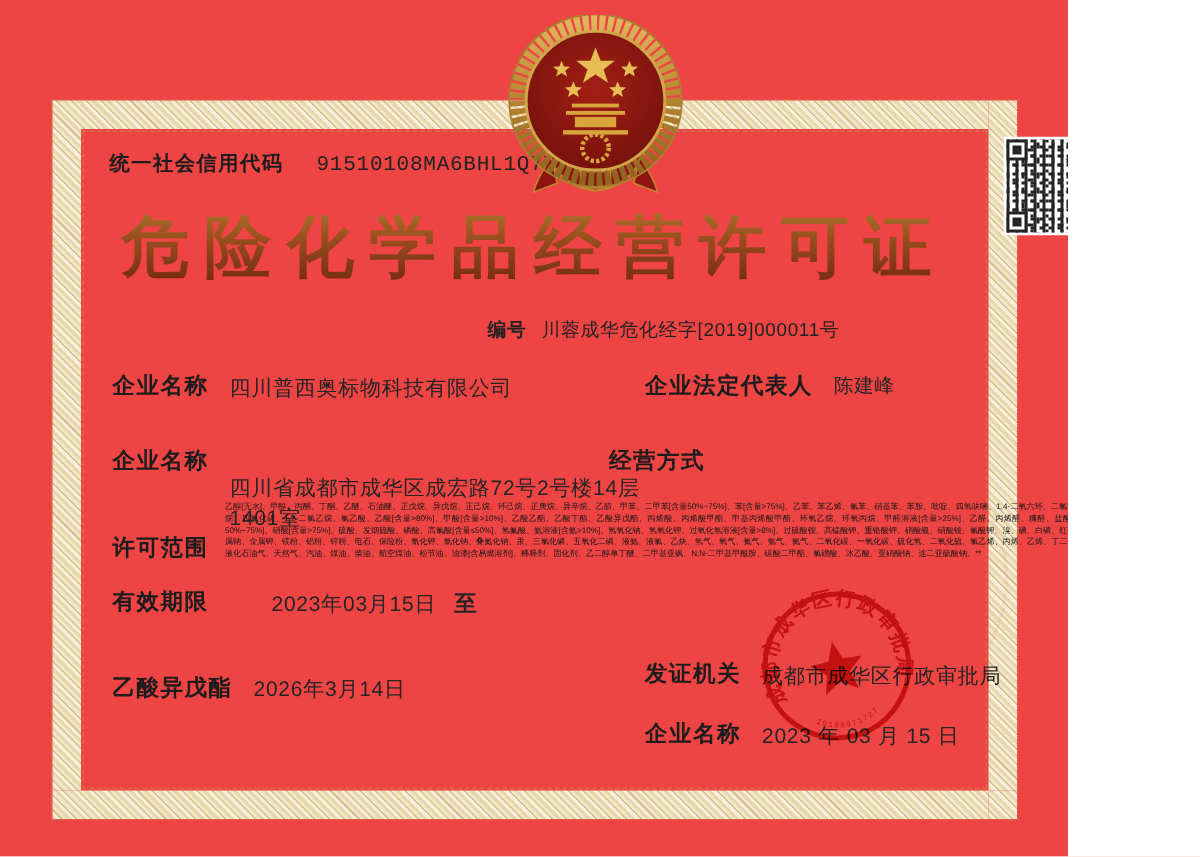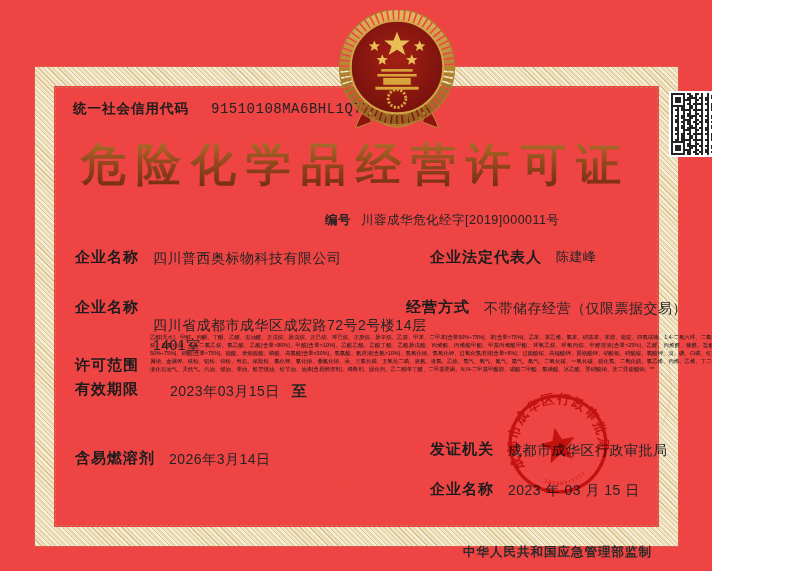--- a/index.html
+++ b/index.html
@@ -170,36 +170,35 @@
     <span class="val" style="font-size:13px;">陈建峰</span>
   </div>
 
   <div class="row" style="left:75px; top:298px;">
     <span class="lbl">企业名称</span>
     <span class="val val-narrow">四川省成都市成华区成宏路72号2号楼14层1401室</span>
   </div>
 
   <div class="row" style="left:406px; top:298px;">
     <span class="lbl">经营方式</span>
-    <span class="val">不带储存经营（仅限票据交易）</span>
   </div>
 
   <div class="scope-label">许可范围</div>
   <div class="scope-text">乙醇[无水]、甲醇、丙酮、丁酮、乙醚、石油醚、正戊烷、异戊烷、正己烷、环己烷、正庚烷、异辛烷、乙腈、甲苯、二甲苯[含量50%~75%]、苯[含量&gt;75%]、乙苯、苯乙烯、氯苯、硝基苯、苯胺、吡啶、四氢呋喃、1,4-二氧六环、二氯甲烷、三氯甲烷、四氯化碳、1,2-二氯乙烷、氯乙酸、乙酸[含量&gt;80%]、甲酸[含量&gt;10%]、乙酸乙酯、乙酸丁酯、乙酸异戊酯、丙烯酸、丙烯酸甲酯、甲基丙烯酸甲酯、环氧乙烷、环氧丙烷、甲醛溶液[含量&gt;25%]、乙醛、丙烯醛、糠醛、盐酸、硝酸[含量50%~75%]、硝酸[含量&gt;75%]、硫酸、发烟硫酸、磷酸、高氯酸[含量≤50%]、氢氟酸、氨溶液[含氨&gt;10%]、氢氧化钠、氢氧化钾、过氧化氢溶液[含量&gt;8%]、过硫酸铵、高锰酸钾、重铬酸钾、硝酸银、硝酸铵、氯酸钾、溴、碘、白磷、红磷、硫磺、金属钠、金属钾、镁粉、铝粉、锌粉、电石、保险粉、氰化钾、氰化钠、叠氮化钠、汞、三氯化磷、五氧化二磷、液氨、液氯、乙炔、氢气、氧气、氮气、氩气、氦气、二氧化碳、一氧化碳、硫化氢、二氧化硫、氯乙烯、丙烯、乙烯、丁二烯、异丁烷、液化石油气、天然气、汽油、煤油、柴油、航空煤油、松节油、油漆[含易燃溶剂]、稀释剂、固化剂、乙二醇单丁醚、二甲基亚砜、N,N-二甲基甲酰胺、碳酸二甲酯、氯磺酸、冰乙酸、亚硝酸钠、连二亚硫酸钠。**</div>
 
-  <div class="row" style="left:75px; top:380px;">
+  <div class="row" style="left:75px; top:392px;">
     <span class="lbl">有效期限</span>
-    <span class="val date-seq" style="margin-left:17px;">
+    <span class="val date-seq" style="margin-left:28px;">
       <span>2023年03月15日</span>
       <span class="zhi">至</span>
     </span>
   </div>
 
   <div class="row" style="left:75px; top:449px;">
-    <span class="lbl">含易燃溶剂</span>
+    <span class="lbl">乙酸异戊酯</span>
     <span class="val">2026年3月14日</span>
   </div>
 
   <div class="row" style="left:430px; top:440px;">
     <span class="lbl">发证机关</span>
     <span class="val">成都市成华区行政审批局</span>
   </div>
 
   <div class="row" style="left:430px; top:480px;">
     <span class="lbl">企业名称</span>
@@ -212,15 +211,14 @@
     <path id="arcTop" d="M 13 62 A 39 39 0 1 1 87 62" fill="none"></path>
     <text font-size="12.5" fill="#cc3126" font-weight="bold" letter-spacing="1.5" font-family="Liberation Serif, serif">
       <textPath href="#arcTop" startOffset="50%" text-anchor="middle">成都市成华区行政审批局</textPath>
     </text>
     <path id="arcBot" d="M 30 83.5 A 36 36 0 0 0 70 83.5" fill="none"></path>
     <text font-size="5" fill="#cc3126" letter-spacing="1" font-family="Liberation Mono, monospace">
       <textPath href="#arcBot" startOffset="50%" text-anchor="middle">5101089717278</textPath>
     </text>
   </svg>
 
-  <div class="footer">中华人民共和国应急管理部监制</div>
 
 </div>
 
 </body></html>

